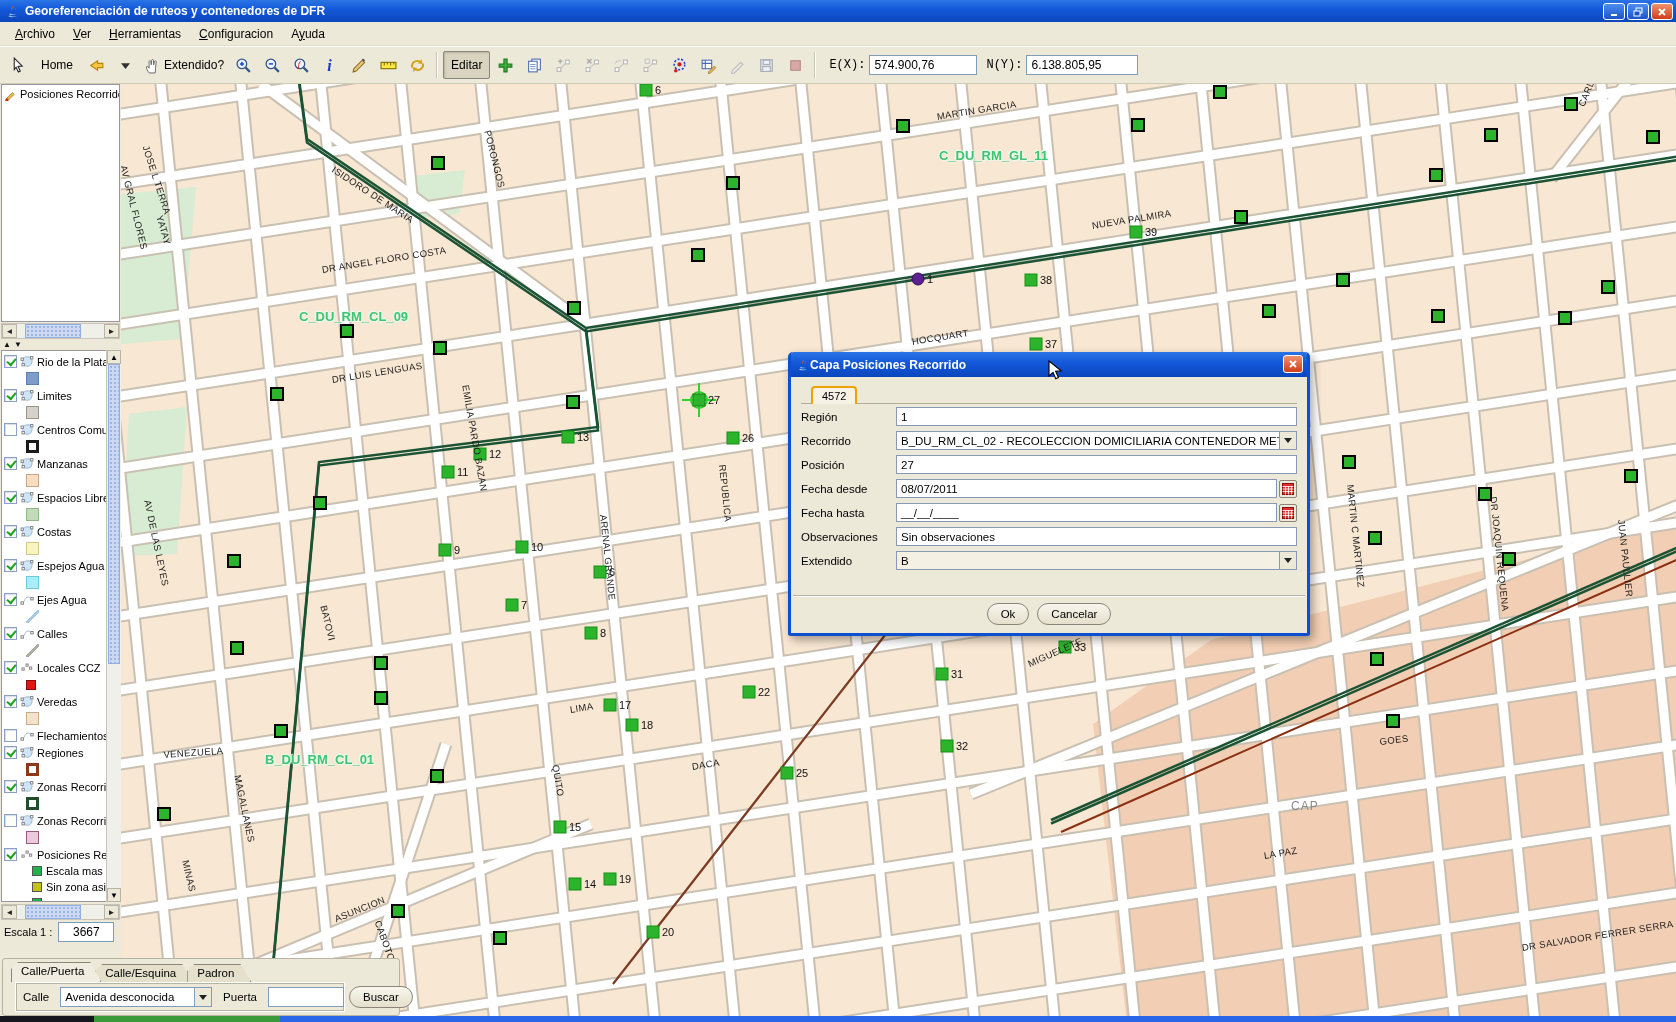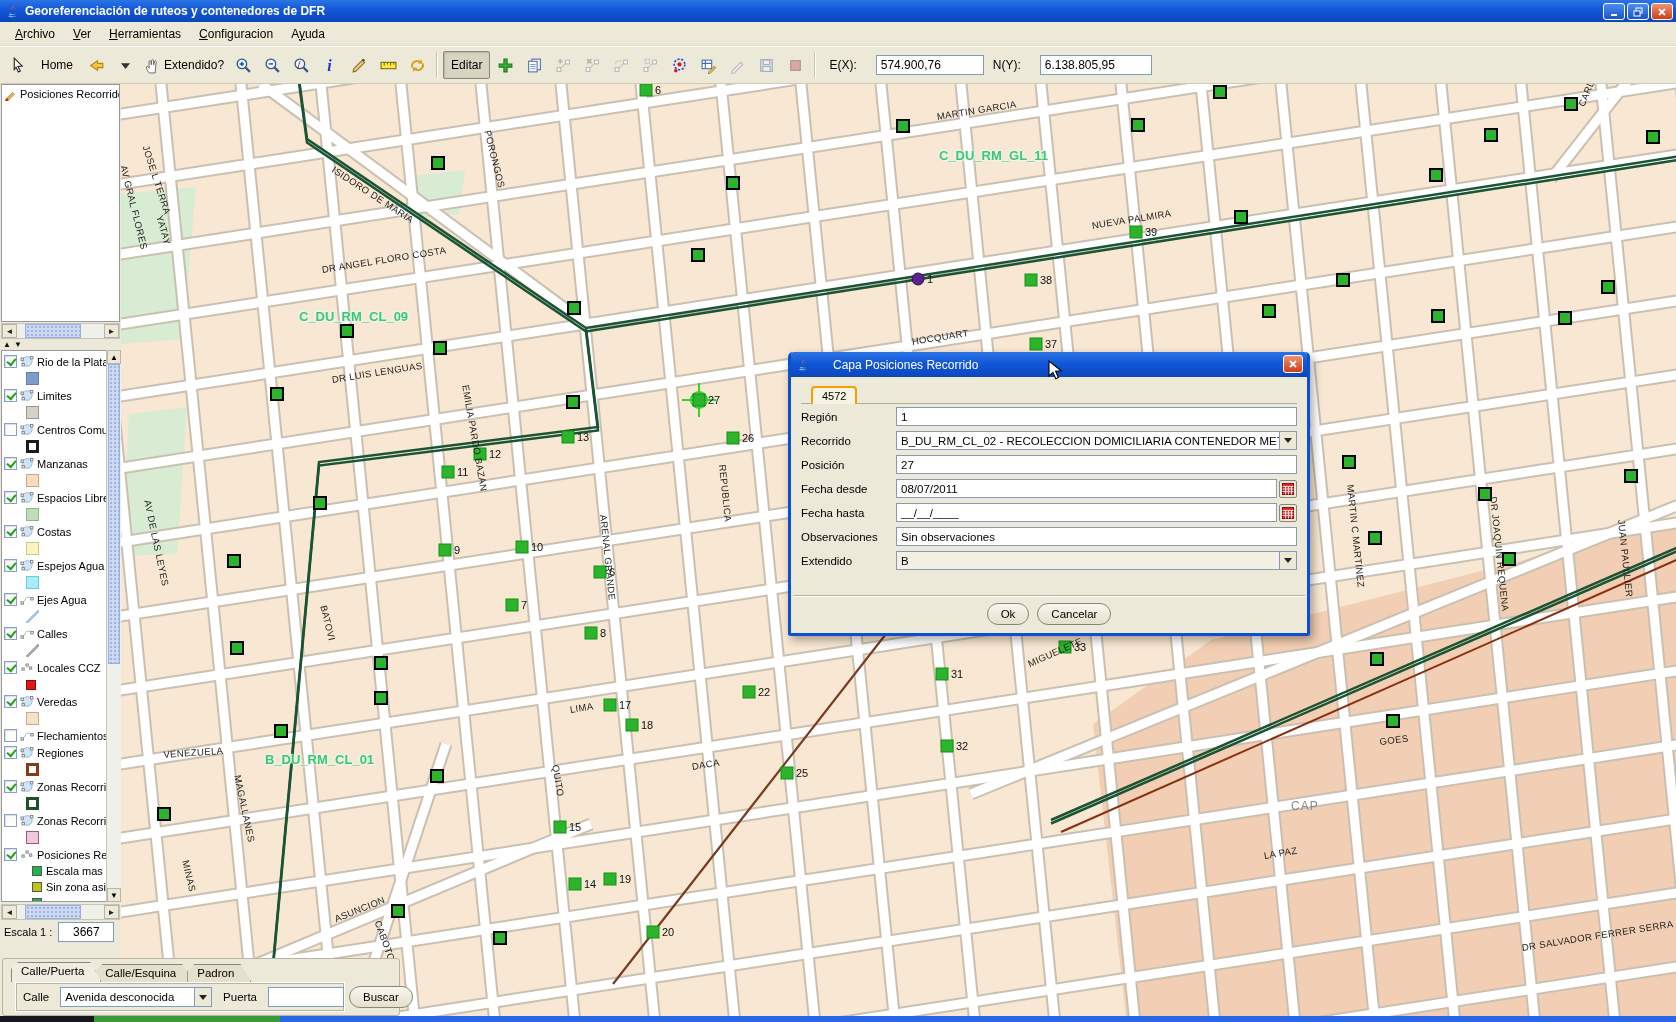--- a/index.html
+++ b/index.html
@@ -24,23 +24,23 @@
 
   #toolbar { position:absolute; left:0; top:46px; width:1676px; height:38px; background:#ece9d8;
     border-top:1px solid #fff; border-bottom:1px solid #cfcab4; display:flex; align-items:center; padding-left:4px; gap:1px; }
   .tbtn { height:28px; min-width:28px; display:flex; align-items:center; justify-content:center;
     gap:3px; padding:0 3px; border:1px solid transparent; border-radius:2px; }
   .tbtn svg { width:17px; height:17px; }
   .tbtn.small svg { width:9px; height:9px; }
   .tbtn.text { padding:0 7px; }
   .tbtn.pressed { border:1px solid #8a867a; background:#d9d4c0; box-shadow:inset 1px 1px 2px #b8b4a0; }
   .tsep { width:2px; height:26px; border-left:1px solid #c8c4b0; border-right:1px solid #fff; margin:0 4px; }
-  .coordlbl { margin-left:8px; }
+  .coordlbl { margin-left:8px;font-family:Liberation Mono, monospace; }
   .coordfld { height:20px; border:1px solid #7f9db9; background:#fff; padding:0 4px; font-size:12px;
-    font-family:"Liberation Sans",sans-serif; margin-left:18px; }
+    font-family:"Liberation Sans",sans-serif; margin-left:3px; }
 
   
   #sidebar { position:absolute; left:0; top:84px; width:121px; height:874px; background:#ece9d8; }
   #editpanel { position:absolute; left:1px; top:0; width:119px; height:238px; background:#fff;
     border:1px solid #9a96a0; font-size:11px; padding:3px 2px; display:flex; gap:3px; white-space:nowrap; overflow:hidden; }
   .hscroll { position:absolute; left:1px; width:119px; height:16px; background:#f0f0ea; border:1px solid #c8c4b8; display:flex; }
   .hscroll .arr { width:15px; height:14px; background:#ece9d8; border:1px solid #b8b4a8; display:flex;align-items:center;justify-content:center; font-size:8px; color:#222; }
   .hscroll .thumb { width:56px; height:14px; margin-left:8px; background:#cdd9f2; border:1px solid #94b0e0;
     background-image:radial-gradient(#9cb4e0 1px, transparent 1px); background-size:4px 4px; }
   #sortbtns { position:absolute; left:3px; top:256px; height:10px; display:flex; gap:3px; font-size:8px; color:#111; }
@@ -72,21 +72,21 @@
     transform-origin:0 0; }
   .stlabel.muted { color:#8a8a8a; font-size:12px; letter-spacing:1px; }
   .rtlabel { position:absolute; font-size:13px; font-weight:bold; color:#3fc472; white-space:nowrap;
     text-shadow:0 0 2px #eafbef, 0 0 3px #eafbef, 1px 1px 1px #eafbef, -1px -1px 1px #eafbef; }
 
   
   #dialog { position:absolute; left:788px; top:352px; width:522px; height:284px; border:3px solid #0c4fd0;
     border-top:none; border-radius:5px 5px 3px 3px; background:#ece9d8; box-shadow:3px 4px 10px rgba(0,0,0,.35); }
   #dlg-title { height:25px; margin:-0px -0px 0; border-radius:3px 3px 0 0;
     background:linear-gradient(180deg,#2b74e4 0%,#1257d8 45%,#0b46bc 100%);
-    color:#fff; font-weight:normal; display:flex; align-items:center; gap:23px; padding-left:5px; position:relative; }
+    color:#fff; font-weight:bold; display:flex; align-items:center; gap:0; padding-left:5px; position:relative; }
   #dlg-title .ticon { width:14px; height:14px; }
   #dlg-close { position:absolute; right:4px; top:3px; width:20px; height:18px; border:1px solid #fff; border-radius:3px;
     background:linear-gradient(180deg,#f0926e,#cf3d18); display:flex; align-items:center; justify-content:center; }
   #dlg-close svg { width:10px; height:10px; }
   #dlg-body { padding:8px 10px 0 10px; position:relative; height:256px; }
   #dlg-tab { display:inline-block; font-size:11px; padding:2px 9px; background:#f6f3e6;
     border:2px solid #eea300; border-bottom:none; border-radius:4px 4px 0 0; position:relative; top:1px; margin-left:10px; }
   #dlg-tabline { border-top:1px solid #b0ac9c; }
   .drow { display:flex; align-items:center; height:23px; margin-top:1px; }
   .dlabel { width:95px; font-size:11.5px; flex:0 0 auto; }

